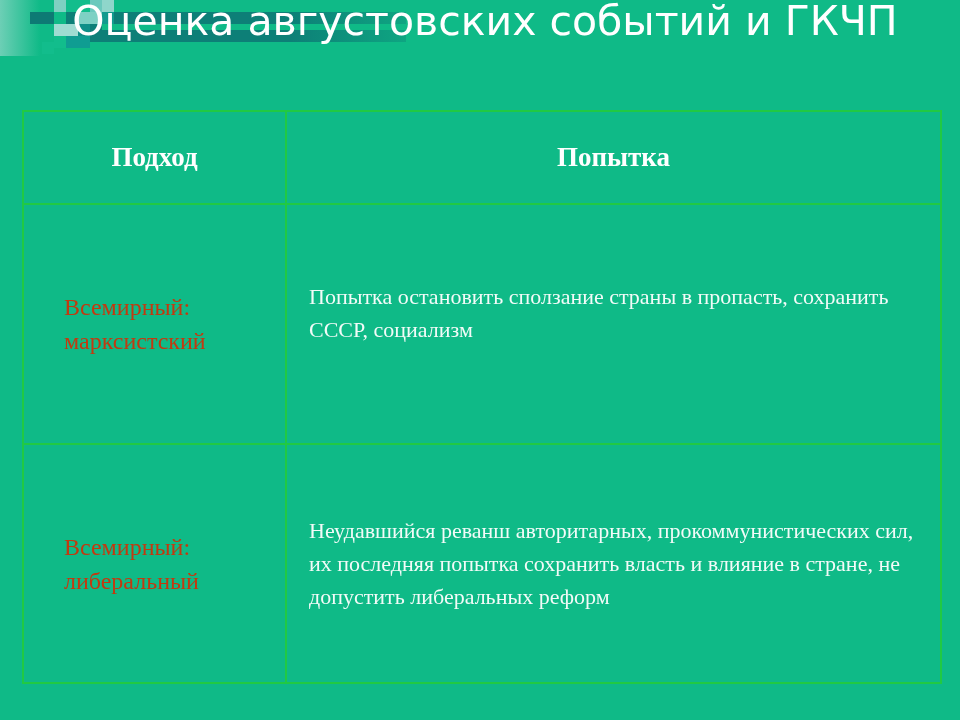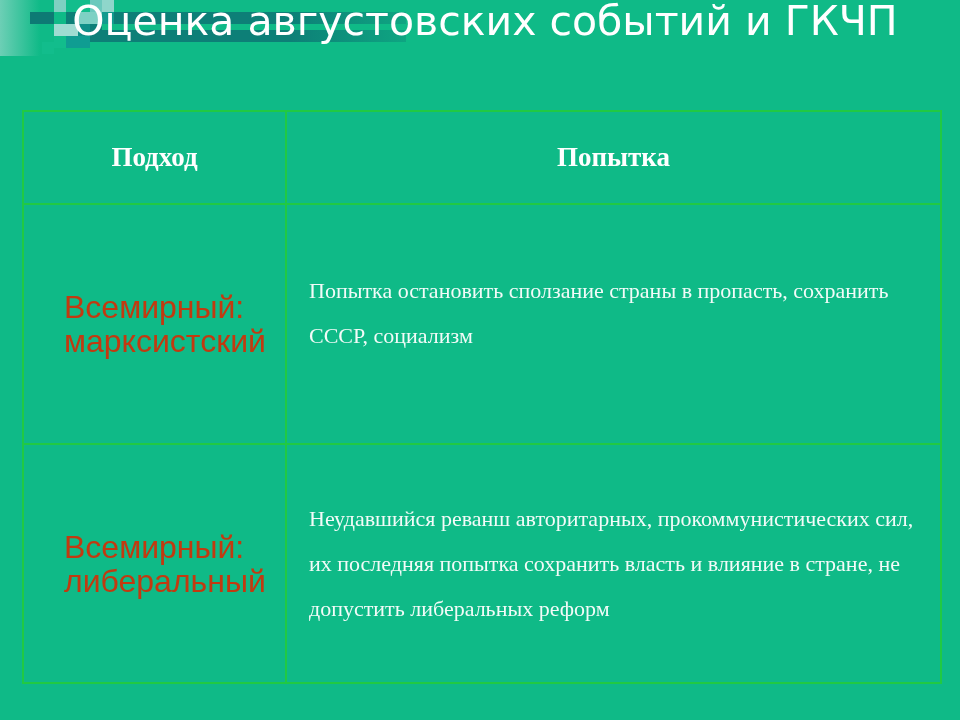--- a/index.html
+++ b/index.html
@@ -107,33 +107,33 @@
   th {
     color: #ffffff;
     font-family: "Liberation Serif", "DejaVu Serif", serif;
     font-weight: bold;
     font-size: 27px;
     text-align: center;
   }
 
   td.approach {
     color: #c23a10;
-    font-family: Liberation Sans, sans-serif;
-    font-size: 32px;
+    font-family: Liberation Serif, serif;
+    font-size: 24px;
     line-height: 34px;
     text-align: left;
     padding-left: 40px;
     padding-right: 10px;
     white-space: pre-line;
   }
   td.opinion {
     color: #f2fbf8;
     font-family: "Liberation Serif", "DejaVu Serif", serif;
     font-size: 22px;
-    line-height: 45px;
+    line-height: 33px;
     text-align: left;
     padding-left: 22px;
     padding-right: 26px;
   }
   td.opinion.r1 { padding-bottom: 22px; }
 </style>
 </head>
 <body>
 
 <div id="slide">

